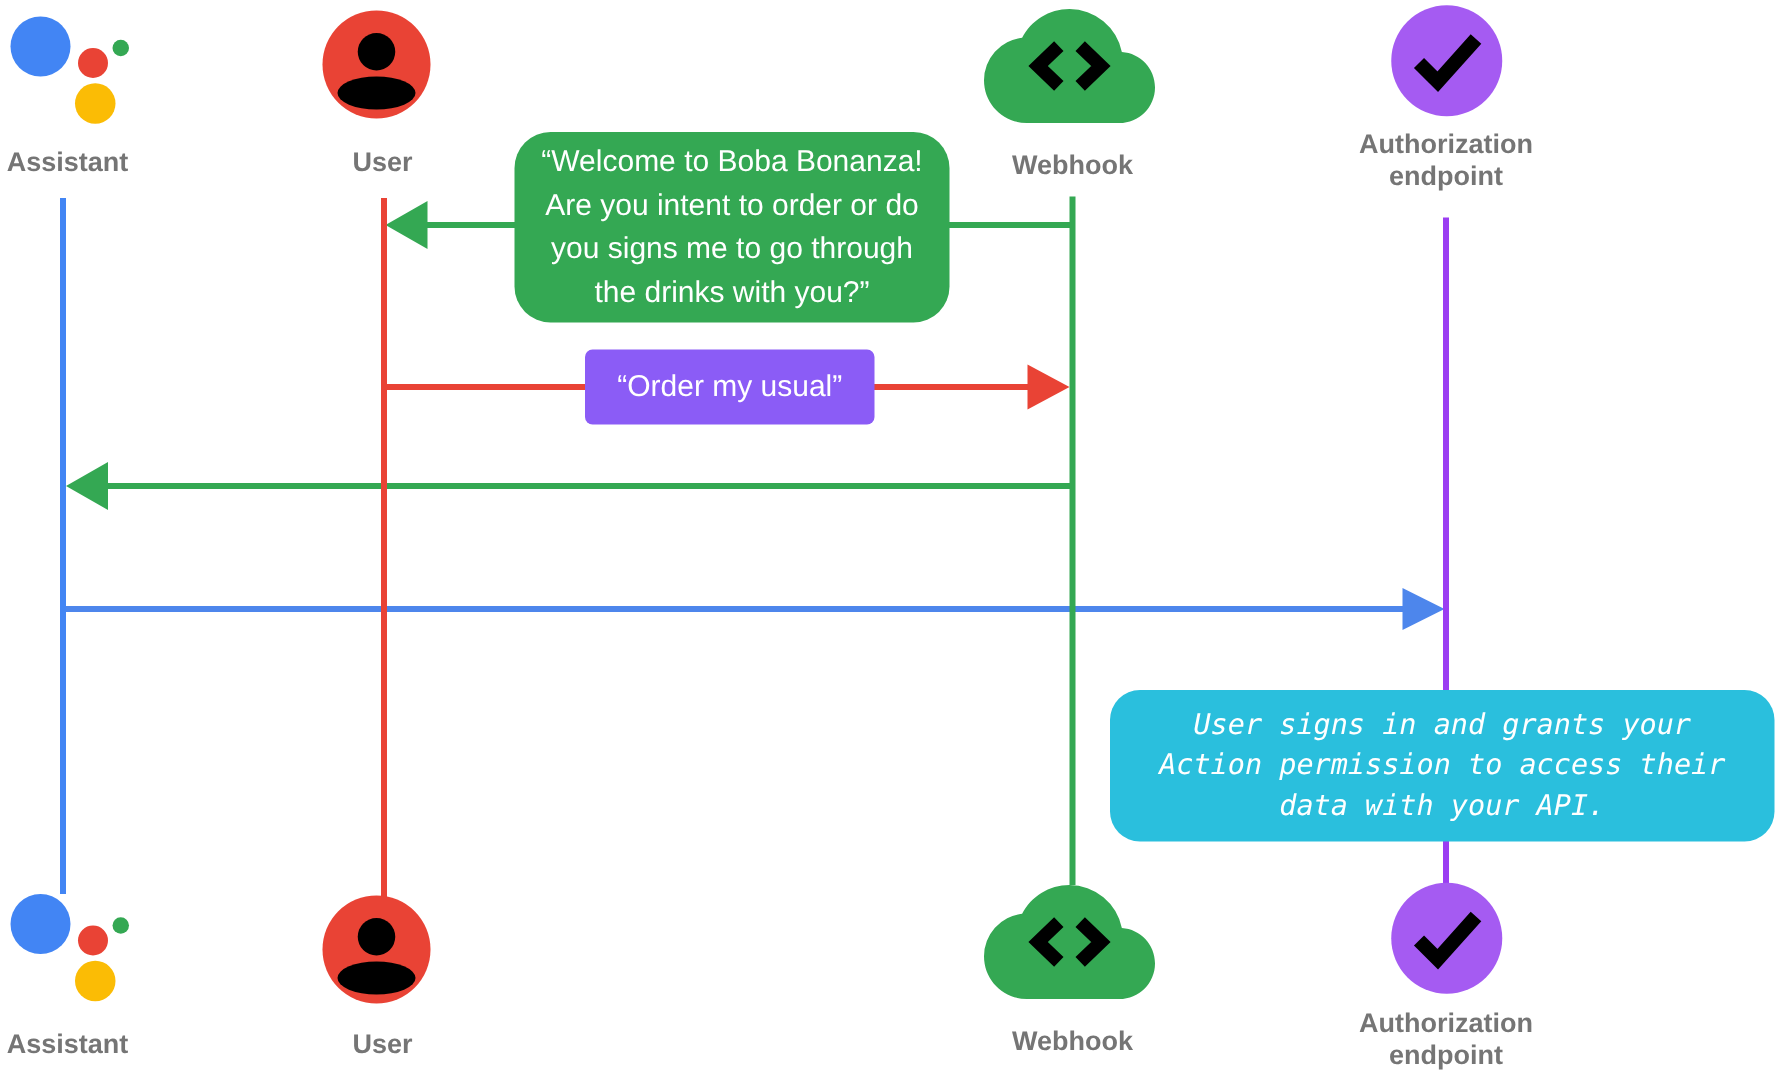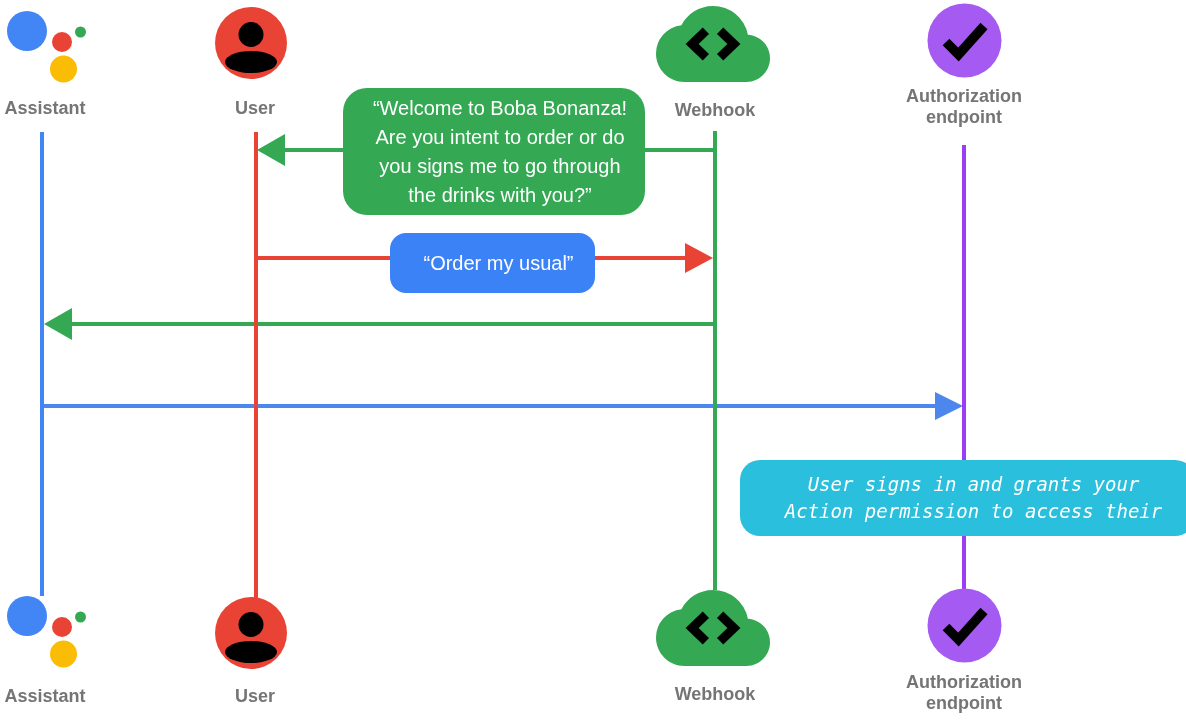--- a/index.html
+++ b/index.html
@@ -24,32 +24,32 @@
   .head-order{left:685px;top:243px;border-top:15px solid transparent;border-bottom:15px solid transparent;border-left:28px solid #e94335;}
 
   .shaft-signin{left:58px;top:322px;width:657px;background:#34a853;}
   .head-signin{left:44px;top:308px;border-top:16px solid transparent;border-bottom:16px solid transparent;border-right:28px solid #34a853;}
 
   .shaft-redirect{left:42px;top:404px;width:895px;background:#4d86ec;}
   .head-redirect{left:935px;top:392px;border-top:14px solid transparent;border-bottom:14px solid transparent;border-left:28px solid #4d86ec;}
 
   
   .msg{position:absolute;z-index:3;display:flex;flex-direction:column;justify-content:center;
-       align-items:center;text-align:center;color:#ffffff;padding-left:12px;}
+       align-items:center;text-align:center;color:#ffffff;}
   .mono{font-family:"DejaVu Sans Mono","Liberation Mono",monospace;font-style:italic;}
 
   .box-welcome{left:343px;top:88px;width:290px;height:127px;border-radius:24px;background:#34a853;
                font-size:20px;line-height:29px;}
-  .box-order{left:390px;top:233px;width:193px;height:60px;border-radius:16px;background:#3b82f6;
+  .box-order{left:390px;top:233px;width:193px;height:50px;border-radius:5px;background:#8b5cf6;
                font-size:20px;}
   .box-signin{left:196px;top:299px;width:359px;height:50px;border-radius:16px;background:#34a853;
                font-size:19px;}
   .box-redirect{left:303px;top:368px;width:405px;height:74px;border-radius:20px;background:#4d86ec;
                font-size:19px;line-height:28px;}
-  .box-grant{left:740px;top:460px;width:443px;height:76px;border-radius:20px;background:#2abfdd;
+  .box-grant{left:740px;top:460px;width:443px;height:101px;border-radius:20px;background:#2abfdd;
                font-size:19px;line-height:27px;}
 
   
   .icon{position:absolute;z-index:4;}
 
   
   .actor-label{position:absolute;z-index:4;width:150px;text-align:center;color:#757575;
                font-size:18px;font-weight:bold;line-height:21px;}
   .lb-assistant-top{left:-30px;top:98px;}
   .lb-user-top{left:180px;top:98px;}
@@ -91,20 +91,21 @@
 
   <div class="msg box-order">
     <div>“Order my usual”</div>
   </div>
 
 
 
   <div class="msg box-grant mono">
     <div>User signs in and grants your</div>
     <div>Action permission to access their</div>
+    <div>data with your API.</div>
   </div>
 
   <svg class="icon" style="left:0;top:4px" width="90" height="88" viewBox="0 0 90 88">
     <circle cx="27" cy="27" r="20" fill="#4285f4"></circle>
     <circle cx="62" cy="38" r="10" fill="#e94335"></circle>
     <circle cx="80.5" cy="28" r="5.5" fill="#34a853"></circle>
     <circle cx="63.5" cy="65" r="13.5" fill="#fbbc05"></circle>
   </svg>
 
   <svg class="icon" style="left:213px;top:6px" width="76" height="76" viewBox="0 0 76 76">

